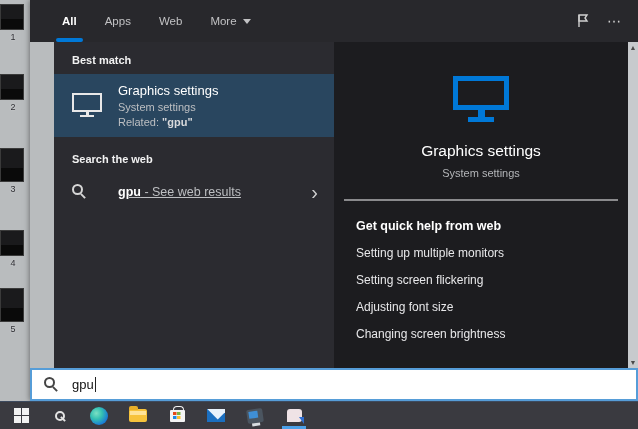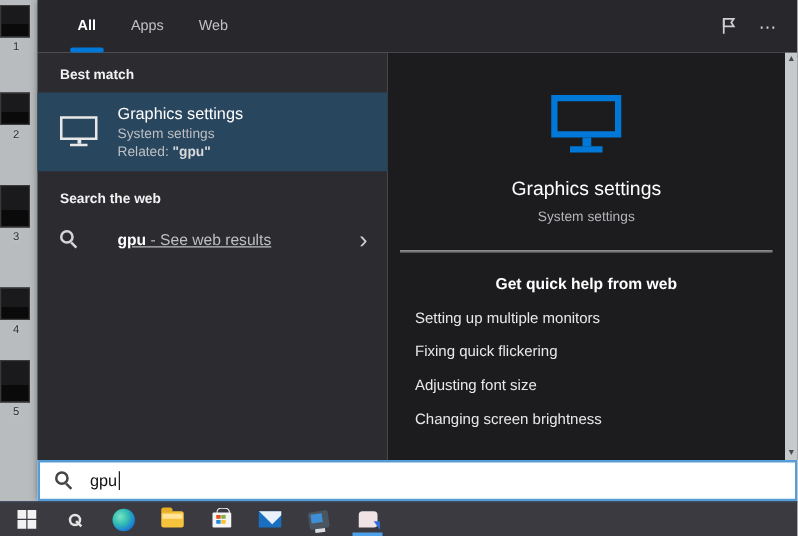--- a/index.html
+++ b/index.html
@@ -41,21 +41,21 @@
   }
   .caret-down{
     display:inline-block; margin-left:6px; width:0; height:0;
     border-left:4px solid transparent; border-right:4px solid transparent;
     border-top:5px solid #c2c2c4;
   }
   .tab-actions{ margin-left:auto; display:flex; align-items:center; gap:16px; padding-right:16px; }
   .rewards-icon{ width:16px; height:16px; }
   .ellipsis-icon{ color:#cfcfcf; font-size:14px; letter-spacing:1px; line-height:10px; }
   
-  .panes{ flex:1; display:flex; min-height:0; }
+  .panes{ flex:1; display:flex; min-height:0;margin-left:24px; }
   .left-pane{ width:280px; background:#2b2b30; flex-shrink:0; }
   .section-header{
     font-size:11px; font-weight:bold; color:#f2f2f2; padding:12px 18px 8px 18px;
   }
   .best-match-item{
     display:flex; align-items:center; padding:9px 14px 9px 18px; cursor:pointer;
   }
   .bm-icon-box{ width:46px; flex-shrink:0; display:flex; align-items:center; }
   .monitor-icon-small{ position:relative; width:30px; height:26px; }
   .monitor-icon-small .scr{ width:30px; height:19px; border:2px solid #e8e8e8; }
@@ -97,21 +97,21 @@
   .open-icon .box{ position:absolute; left:0; bottom:0; width:9px; height:8px; border:1.5px solid #3e97dd; }
   .open-icon .arr{
     position:absolute; right:0; top:0; width:6px; height:6px;
     border-top:2px solid #78bdf0; border-right:2px solid #78bdf0;
   }
   .open-icon .arr::after{
     content:""; position:absolute; right:1px; top:-1px; width:7px; height:2px;
     background:#78bdf0; transform:rotate(-45deg); transform-origin:right top;
   }
   .open-label{ font-size:12px; color:#f5f5f5; }
-  .help-header{ font-size:12.5px; font-weight:bold; color:#ffffff; padding:18px 22px 6px 22px;text-align:center; }
+  .help-header{ font-size:12.5px; font-weight:bold; color:#ffffff; padding:18px 22px 6px 22px; }
   .help-item{ font-size:12px; color:#e8e8ea; padding:6.5px 22px; cursor:pointer; }
   
   .scrollbar{
     position:absolute; right:0; top:0; width:10px; height:100%;
     background:#c7cacd; display:flex; flex-direction:column; justify-content:space-between;
     align-items:center; padding:2px 0;
   }
   .scroll-arrow{ font-size:7px; color:#4a4a4a; line-height:7px; }
   
   .searchbox{
@@ -199,20 +199,24 @@
       <div class="tabs">
         <div class="tab active">
           <span>All</span>
           <div class="tab-underline" style="background:#0078d7"></div>
         </div>
         <div class="tab">
           <span>Apps</span>
         </div>
         <div class="tab">
           <span>Web</span>
+        </div>
+        <div class="tab">
+          <span>More</span>
+          <span class="caret-down"></span>
         </div>
       </div>
       <div class="tab-actions">
         <svg class="rewards-icon" viewBox="0 0 16 16">
           <path d="M4 2 L12 2 L10 5 L12 8 L4 8 Z" fill="none" stroke="#cfcfcf" stroke-width="1.4"></path>
           <line x1="4" y1="2" x2="4" y2="14" stroke="#cfcfcf" stroke-width="1.4"></line>
         </svg>
         <span class="ellipsis-icon">⋯</span>
       </div>
     </div>
@@ -260,21 +264,21 @@
           <div class="rp-sub">System settings</div>
         </div>
 
         <div class="divider first"></div>
 
 
         <div class="divider"></div>
 
         <div class="help-header">Get quick help from web</div>
         <div class="help-item">Setting up multiple monitors</div>
-        <div class="help-item">Fixing quick flickering</div>
+        <div class="help-item">Setting screen flickering</div>
         <div class="help-item">Adjusting font size</div>
         <div class="help-item">Changing screen brightness</div>
 
         <div class="scrollbar">
           <span class="scroll-arrow">▲</span>
           <span class="scroll-arrow">▼</span>
         </div>
       </div>
     </div>
 

